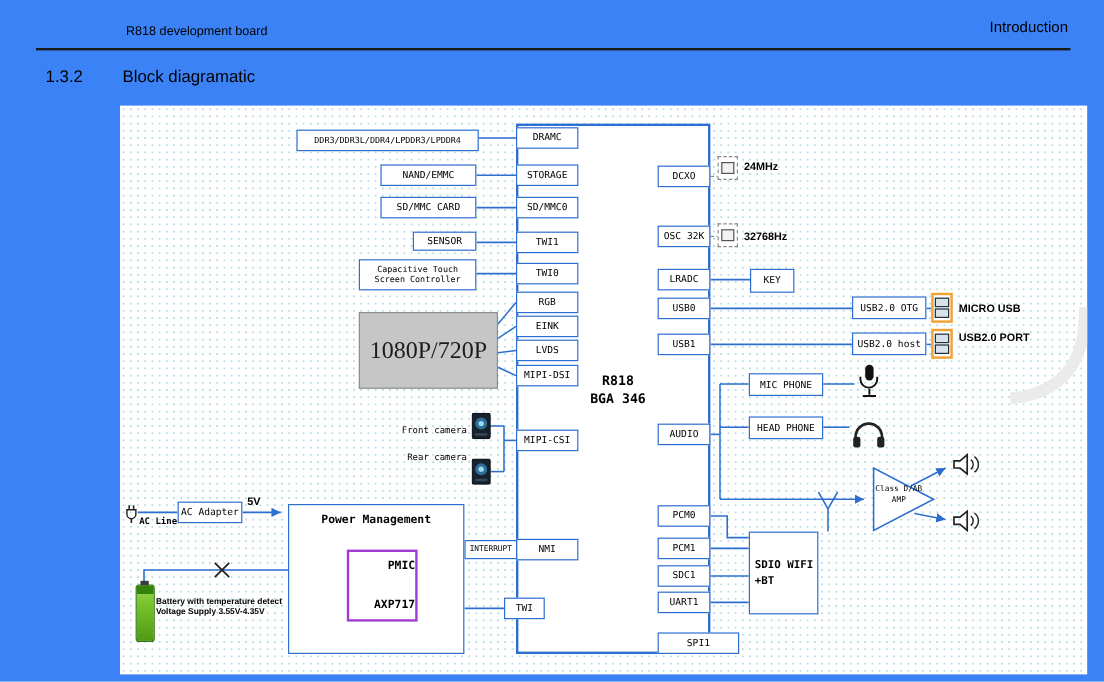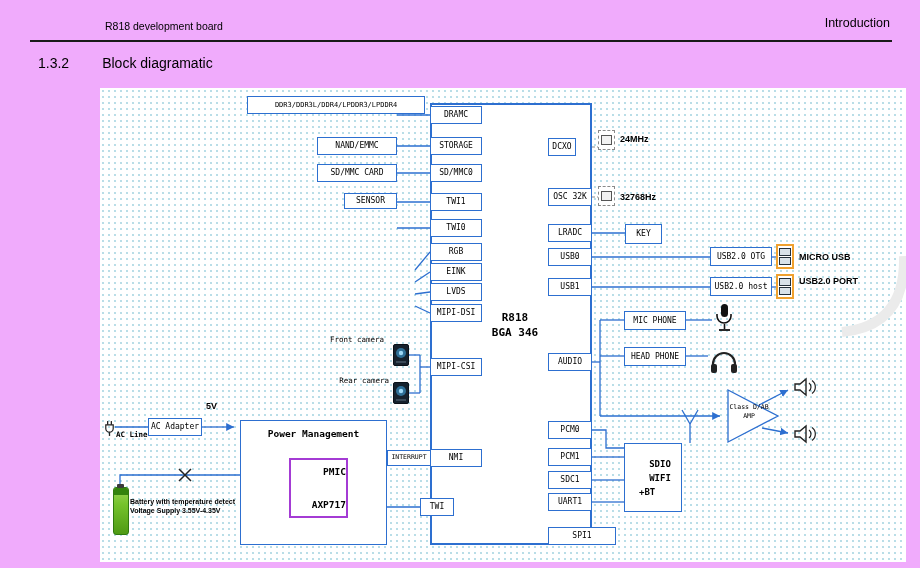--- a/index.html
+++ b/index.html
@@ -1,16 +1,16 @@
 <!DOCTYPE html>
 <html><head>
 <meta charset="utf-8">
 <style>
   body{margin:0;background:#fff}
-  .page{position:relative;width:920px;height:568px;background:#f0abfc;overflow:hidden;
+  .page{position:relative;width:920px;height:568px;background:#3b82f6;overflow:hidden;
         font-family:"Liberation Sans",sans-serif;color:#000}
   .hdr-left{position:absolute;left:105px;top:20px;font-size:10.5px}
   .hdr-right{position:absolute;right:30px;top:16px;font-size:12.5px}
   .hdr-rule{position:absolute;left:30px;top:40px;width:862px;border-top:2px solid #1a1a1a}
   .sec{position:absolute;left:38px;top:55px;font-size:14px}
   .sec .t{margin-left:33px}
 
   .diagram{position:absolute;left:100px;top:88px;width:806px;height:474px;background-color:#fff;
            background-image:radial-gradient(rgba(110,185,205,.5) .7px,transparent .9px);
            background-size:6px 6px}
@@ -38,21 +38,21 @@
   .xtal i{display:block;width:9px;height:8px;border:1px solid #555;background:#f2f2f2}
   .usbconn{position:absolute;box-sizing:border-box;width:18px;height:25px;border:2px solid #f0a12f;
            background:#fff;display:flex;flex-direction:column;align-items:center;justify-content:space-evenly}
   .usbconn i{display:block;width:10px;height:6px;border:1px solid #23303c;background:#d8e2ea}
   .battery{position:absolute;width:14px;height:46px;border:1px solid #2f7a0e;border-radius:3px;
            background:linear-gradient(#9ad455,#76c32c 35%,#4f9a14)}
   .battery:before{content:"";position:absolute;left:3px;top:-4px;width:7px;height:4px;background:#3c3c3c;border-radius:1px}
   .battery:after{content:"";position:absolute;left:0;top:0;width:100%;height:7px;background:#33830d;border-radius:2px 2px 0 0}
   .batt-text{position:absolute;font:bold 7px "Liberation Sans",sans-serif;white-space:nowrap}
   .amp-label{position:absolute;text-align:center;font:6.5px "DejaVu Sans Mono",monospace;line-height:9px}
-  .sdio{flex-direction:column;align-items:flex-start;justify-content:center;padding-left:14px;
+  .sdio{flex-direction:column;align-items:flex-start;justify-content:center;padding-left:4px;
         font-weight:bold;font-size:9px;line-height:14px}
   .icon{position:absolute}
 </style>
 </head>
 <body>
 
 <div class="page">
 
   <span class="hdr-left">R818 development board</span>
   <span class="hdr-right">Introduction</span>
@@ -114,26 +114,31 @@
       <polygon points="628,302 628,354 678,328" fill="#fff" stroke="#2d6fd0" stroke-width="1.3"></polygon>
       <path d="M659,317 L688,302" stroke="#2d6fd0" stroke-width="1.3" fill="none" marker-end="url(#arr)"></path>
       <path d="M662,340 L688,345" stroke="#2d6fd0" stroke-width="1.3" fill="none" marker-end="url(#arr)"></path>
       <path d="M79,381 L91,393 M91,381 L79,393" stroke="#222" stroke-width="1.5"></path>
       <g stroke="#8a8a8a" stroke-width="1.1" stroke-dasharray="3 2" fill="none">
         <path d="M492,59 H505 V62"></path>
         <path d="M492,109 H498"></path>
       </g>
     </svg>
 
-    <div class="b f7" style="left:147px;top:8px;width:178px;height:18px">DDR3/DDR3L/DDR4/LPDDR3/LPDDR4</div>
+    <div class="b f7" style="left:147px;top:20px;width:152px;height:18px">DDR3/DDR3L/DDR4/LPDDR3/LPDDR4</div>
     <div class="b" style="left:217px;top:49px;width:80px;height:18px">NAND/EMMC</div>
     <div class="b" style="left:217px;top:76px;width:80px;height:18px">SD/MMC CARD</div>
     <div class="b" style="left:244px;top:105px;width:53px;height:16px">SENSOR</div>
-
-    <div class="mlabel" style="left:225px;top:247px;width:64px;text-align:center">Front camera</div>
+    <div class="b col f7" style="left:199px;top:128px;width:98px;height:26px">
+      <div>Capacitive Touch</div>
+      <div>Screen Controller</div>
+    </div>
+    <div class="display-box" style="left:199px;top:172px;width:116px;height:64px">1080P/720P</div>
+
+    <div class="mlabel" style="left:225px;top:266px;width:64px;text-align:right">Front camera</div>
     <div class="icon" style="left:293px;top:256px">
       <svg width="16" height="22" viewBox="0 0 16 22">
           <rect x="0.5" y="0.5" width="15" height="21" rx="1.5" fill="#16222e" stroke="#0b1118"></rect>
           <circle cx="8" cy="9" r="5" fill="#2e6f96"></circle>
           <circle cx="8" cy="9" r="2.2" fill="#9fd9f6"></circle>
           <rect x="3" y="17" width="10" height="2" fill="#3a4a58"></rect>
         </svg>
     </div>
     <div class="mlabel" style="left:225px;top:288px;width:64px;text-align:right">Rear camera</div>
     <div class="icon" style="left:293px;top:294px">
@@ -157,21 +162,21 @@
     <div class="b" style="left:330px;top:105px;width:52px;height:18px">TWI1</div>
     <div class="b" style="left:330px;top:131px;width:52px;height:18px">TWI0</div>
     <div class="b" style="left:330px;top:155px;width:52px;height:18px">RGB</div>
     <div class="b" style="left:330px;top:175px;width:52px;height:18px">EINK</div>
     <div class="b" style="left:330px;top:195px;width:52px;height:18px">LVDS</div>
     <div class="b" style="left:330px;top:216px;width:52px;height:18px">MIPI-DSI</div>
     <div class="b" style="left:330px;top:270px;width:52px;height:18px">MIPI-CSI</div>
     <div class="b" style="left:330px;top:361px;width:52px;height:18px">NMI</div>
     <div class="b" style="left:320px;top:410px;width:34px;height:18px">TWI</div>
 
-    <div class="b" style="left:448px;top:50px;width:28px;height:18px">DCXO</div>
+    <div class="b" style="left:448px;top:50px;width:44px;height:18px">DCXO</div>
     <div class="b" style="left:448px;top:100px;width:44px;height:18px">OSC 32K</div>
     <div class="b" style="left:448px;top:136px;width:44px;height:18px">LRADC</div>
     <div class="b" style="left:448px;top:160px;width:44px;height:18px">USB0</div>
     <div class="b" style="left:448px;top:190px;width:44px;height:18px">USB1</div>
     <div class="b" style="left:448px;top:265px;width:44px;height:18px">AUDIO</div>
     <div class="b" style="left:448px;top:333px;width:44px;height:18px">PCM0</div>
     <div class="b" style="left:448px;top:360px;width:44px;height:18px">PCM1</div>
     <div class="b" style="left:448px;top:383px;width:44px;height:18px">SDC1</div>
     <div class="b" style="left:448px;top:405px;width:44px;height:18px">UART1</div>
     <div class="b" style="left:448px;top:439px;width:68px;height:18px">SPI1</div>
@@ -179,21 +184,21 @@
     <div class="icon" style="left:3px;top:332px">
       <svg width="13" height="17" viewBox="0 0 14 18">
           <line x1="5" y1="1" x2="5" y2="5" stroke="#222" stroke-width="1.4"></line>
           <line x1="9" y1="1" x2="9" y2="5" stroke="#222" stroke-width="1.4"></line>
           <path d="M3,5 h8 v4 a4,4 0 0 1 -8,0 z" fill="none" stroke="#222" stroke-width="1.3"></path>
           <line x1="7" y1="13" x2="7" y2="17" stroke="#222" stroke-width="1.4"></line>
         </svg>
     </div>
     <div class="mlabel" style="left:16px;top:342px;font-weight:bold">AC Line</div>
     <div class="b" style="left:48px;top:330px;width:54px;height:18px">AC Adapter</div>
-    <div class="blabel" style="left:106px;top:313px">5V</div>
+    <div class="blabel" style="left:106px;top:325px">5V</div>
 
     <div class="b" style="left:140px;top:332px;width:147px;height:125px"></div>
     <div class="pm-title" style="left:140px;top:340px;width:147px">Power Management</div>
     <div class="pmic" style="left:189px;top:370px;width:59px;height:60px">
       <div>PMIC</div>
       <div>AXP717</div>
     </div>
     <div class="b f65" style="left:287px;top:362px;width:44px;height:16px">INTERRUPT</div>
 
     <div class="battery" style="left:13px;top:399px"></div>

